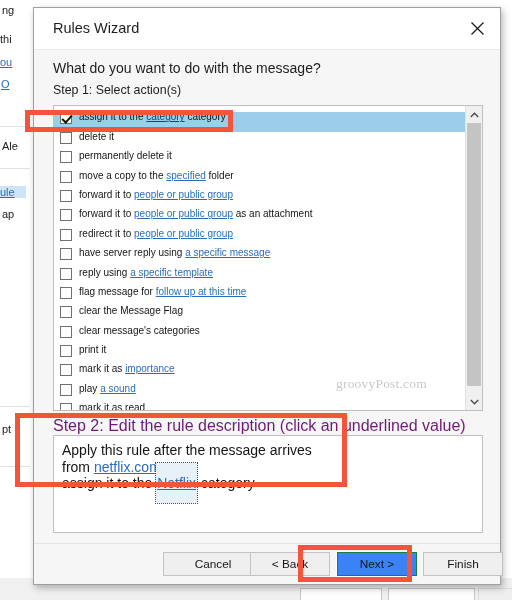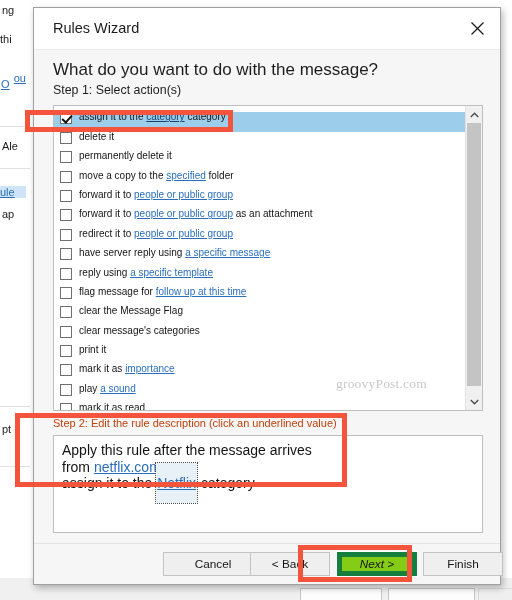--- a/index.html
+++ b/index.html
@@ -105,21 +105,21 @@
     position: relative;
     height: 496px;
     background: #f6f6f6;
     border-top: 1px solid #eaeaea;
   }
 
   .prompt {
     position: absolute;
     left: 19px;
     top: 10px;
-    font-size: 17px;
+    font-size: 14px;
     color: #1d1d1d;
   }
   .step1-label {
     position: absolute;
     left: 19px;
     top: 33px;
     font-size: 12.4px;
     color: #1d1d1d;
   }
 
@@ -226,22 +226,22 @@
     color: #c9c9c9;
     letter-spacing: .2px;
     pointer-events: none;
   }
 
   
   .step2-label {
     position: absolute;
     left: 19px;
     top: 367px;
-    font-size: 11px;
-    color: #c2410c;
+    font-size: 16px;
+    color: #701a75;
   }
   .desc-box {
     position: absolute;
     left: 19px;
     top: 385px;
     width: 430px;
     height: 98px;
     background: #ffffff;
     border: 1px solid #bfbfbf;
     box-sizing: border-box;
@@ -277,24 +277,23 @@
     border: 1px solid #c3c3c3;
     box-sizing: border-box;
     font-size: 11.8px;
     color: #161616;
     display: flex;
     align-items: center;
     justify-content: center;
     cursor: default;
   }
   .btn.default {
-    background: #84cc16;
-    border: 5px solid #15803d;
+    background: #3b82f6;
+    border: 1px solid #15803d;
     outline: 1px solid #ffffff;
-    font-style: italic;
   }
 
   
   .anno {
     position: absolute;
     border: 5px solid #f5543c;
     box-sizing: border-box;
     pointer-events: none;
     z-index: 40;
   }
@@ -306,21 +305,21 @@
 
   <div class="bg-window">
     <div class="bg-panel"></div>
     <div class="bg-divider" style="left:0; top:126px; width:30px;"></div>
     <div class="bg-divider" style="left:0; top:168px; width:30px;"></div>
     <div class="bg-divider" style="left:0; top:406px; width:30px;"></div>
     <div class="bg-divider" style="left:0; top:466px; width:30px;"></div>
     <div id="bg-frags">
         <div class="bg-frag" style="left: 2px; top: 4px; width: 22px;">ng</div>
         <div class="bg-frag" style="left: 0px; top: 33px; width: 26px;">thi</div>
-        <div class="bg-frag link" style="left: 0px; top: 72px; width: 26px; text-align: right;">ou</div>
+        <div class="bg-frag link" style="left: 0px; top: 56px; width: 26px;">ou</div>
         <div class="bg-frag link" style="left: 1px; top: 78px; width: 24px;">O</div>
         <div class="bg-frag" style="left: 2px; top: 140px; width: 24px;">Ale</div>
         <div class="bg-frag sel" style="left: 0px; top: 186px; width: 26px;">ule</div>
         <div class="bg-frag" style="left: 2px; top: 208px; width: 24px;">ap</div>
         <div class="bg-frag" style="left: 2px; top: 423px; width: 24px;">pt</div>
       </div>
     <div class="bg-footer"></div>
     <div id="bg-buttons">
         <div class="bg-btn" style="left: 300px; width: 80px;"></div>
         <div class="bg-btn" style="left: 388px; width: 85px;"></div>

